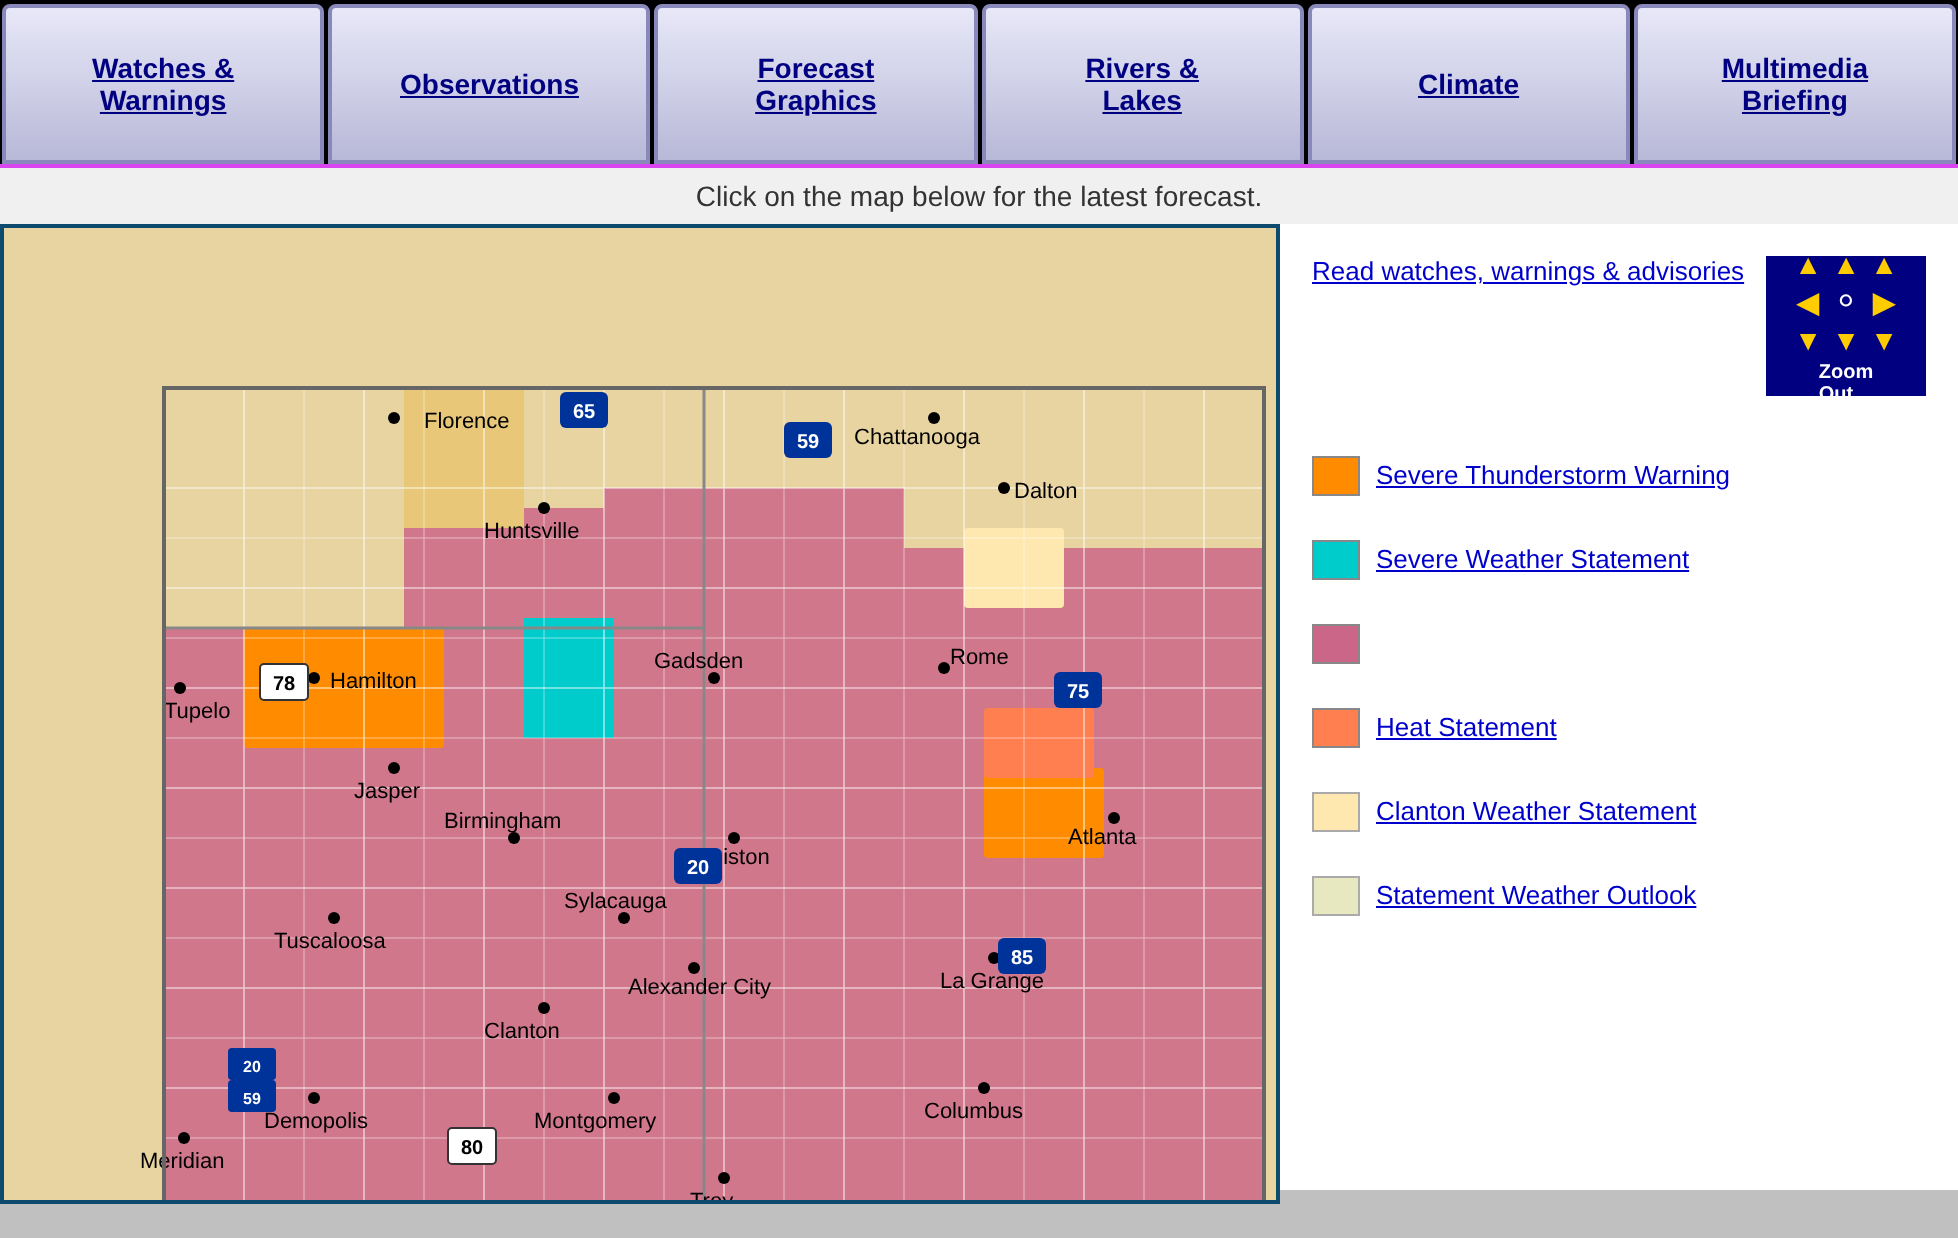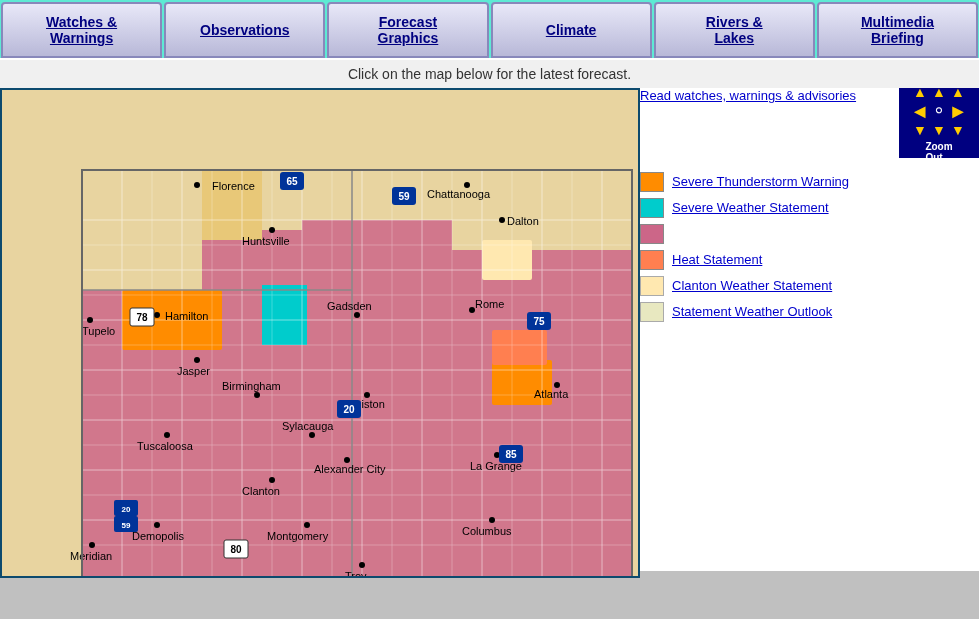--- a/index.html
+++ b/index.html
@@ -1,23 +1,23 @@
 <!DOCTYPE html>
 <html><head>
   <meta charset="utf-8">
   <style>
     * { box-sizing: border-box; margin: 0; padding: 0; }
     body { font-family: Arial, sans-serif; background: #c0c0c0; width: 979px; height: 619px; overflow: hidden; }
 
     
     .nav-bar {
       display: flex;
-      background: #5eead4;
-      border-bottom: 2px solid #ffffff;
-      height: 60px;
+      background: #000000;
+      border-bottom: 2px solid #d946ef;
+      height: 84px;
     }
     .nav-item {
       flex: 1;
       display: flex;
       align-items: center;
       justify-content: center;
       text-align: center;
       background: linear-gradient(to bottom, #e8e8f8, #b8b8d8);
       border: 2px solid #8888bb;
       border-radius: 4px 4px 0 0;
@@ -58,24 +58,24 @@
       height: 490px;
       position: relative;
       border: 2px solid #0c4a6e;
       background: #e8d4a0;
       overflow: hidden;
     }
 
     
     .legend-container {
       flex: 1;
-      padding: 0;
+      padding: 16px;
       display: flex;
       flex-direction: column;
-      gap: 6px;
+      gap: 22px;
     }
 
     .legend-top {
       display: flex;
       gap: 6px;
       margin-bottom: 8px;
     }
 
     .read-watches-link {
       flex: 1;
@@ -146,22 +146,22 @@
       height: 490px;
     }
   </style>
 </head>
 <body>
 
 <div class="nav-bar">
   <div class="nav-item">Watches &amp;<br>Warnings</div>
   <div class="nav-item">Observations</div>
   <div class="nav-item">Forecast<br>Graphics</div>
+  <div class="nav-item">Rivers &amp;<br>Lakes</div>
   <div class="nav-item">Climate</div>
-  <div class="nav-item">Rivers &amp;<br>Lakes</div>
   <div class="nav-item">Multimedia<br>Briefing</div>
 </div>
 
 <div class="main-content">
   <div class="click-instruction">Click on the map below for the latest forecast.</div>
 
   <div class="map-legend-row">
 
     <div class="map-container">
       <svg class="map-svg" viewBox="0 0 640 490" xmlns="http://www.w3.org/2000/svg">

